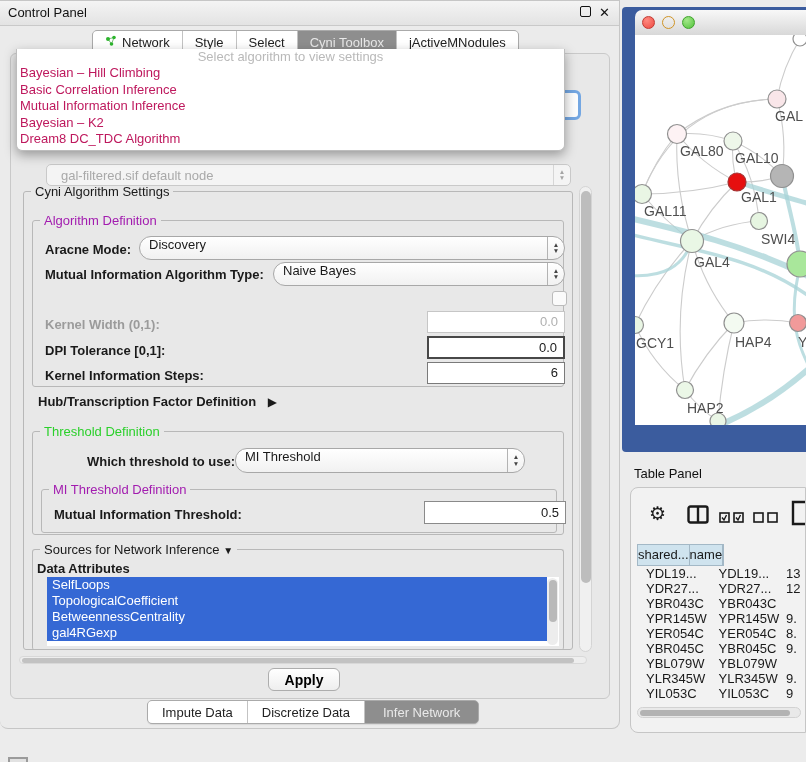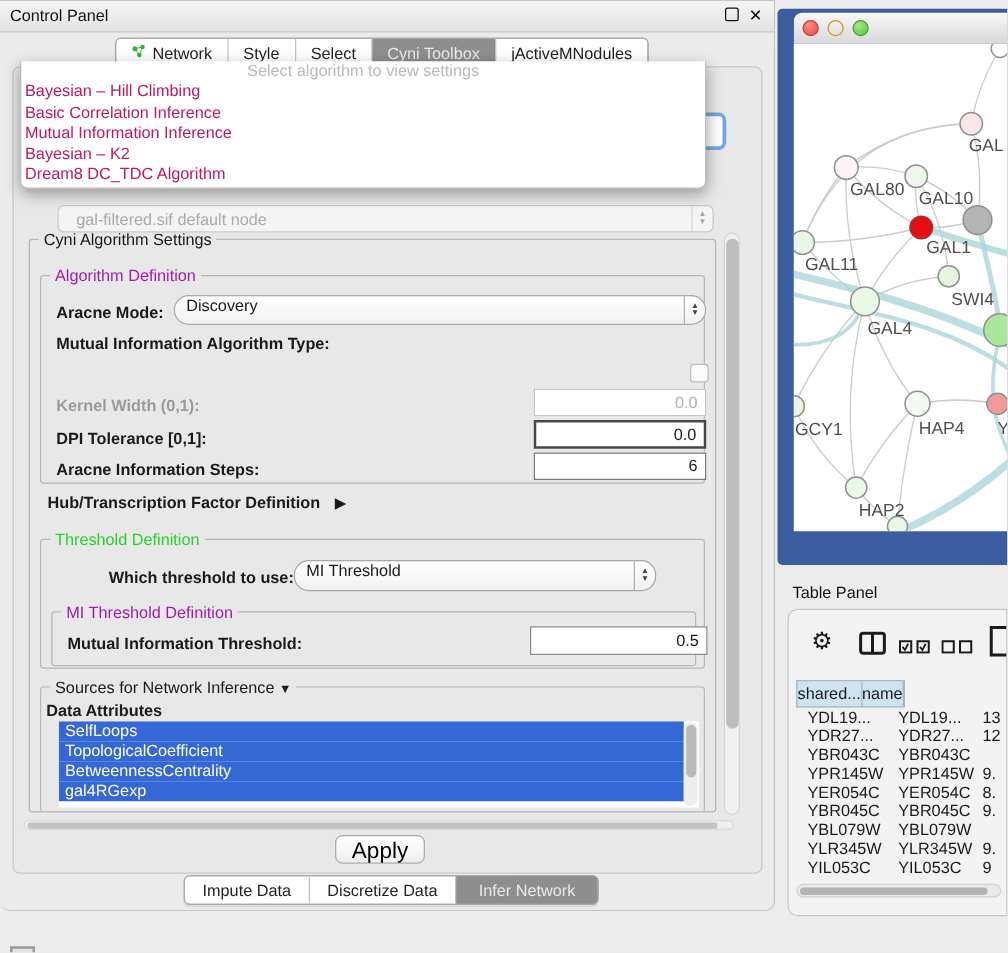--- a/index.html
+++ b/index.html
@@ -180,30 +180,37 @@
           <span class="blab" style="left:12px;top:21px;">Aracne Mode:</span>
           <div class="combo" style="left:106px;top:15px;width:426px;height:24px;">
             <span class="val">Discovery</span>
             <span class="stepper">
                 <span>▲</span>
                 <span>▼</span>
               </span>
           </div>
 
           <span class="blab" style="left:12px;top:46px;">Mutual Information Algorithm Type:</span>
+          <div class="combo" style="left:240px;top:41px;width:292px;height:24px;">
+            <span class="val">Naive Bayes</span>
+            <span class="stepper">
+                <span>▲</span>
+                <span>▼</span>
+              </span>
+          </div>
 
           <span class="checkbox" style="left:519px;top:70px;"></span>
 
           <span class="blab dis" style="left:12px;top:96px;">Kernel Width (0,1):</span>
           <span class="field" style="left:394px;top:90px;width:138px;height:22px;line-height:20px;border:1px solid #c6c6c6;color:#b0b0b0;">0.0</span>
 
           <span class="blab" style="left:12px;top:122px;">DPI Tolerance [0,1]:</span>
           <span class="field" style="left:394px;top:115px;width:138px;height:23px;line-height:19px;border:2px solid #484848;">0.0</span>
 
-          <span class="blab" style="left:12px;top:147px;">Aracne Information Steps:</span>
+          <span class="blab" style="left:12px;top:147px;">Kernel Information Steps:</span>
           <span class="field" style="left:394px;top:141px;width:138px;height:22px;line-height:20px;border:1px solid #7a7a7a;">6</span>
         </div>
 
         <span class="blab" style="left:14px;top:202px;font-weight:700;">
           <span>Hub/Transcription Factor Definition</span>
           <span class="tri" style="font-size:12px;margin-left:8px;">▶</span>
         </span>
 
         <div class="group" style="left:8px;top:239px;width:532px;height:104px;">
           <span class="legend green">Threshold Definition</span>
@@ -244,21 +251,21 @@
       </div>
 
       <div class="vscroll" style="left:568px;top:132px;width:13px;height:466px;">
         <div class="vthumb" style="left:1px;top:4px;width:10px;height:392px;"></div>
       </div>
 
       <div class="hscroll" style="left:8px;top:602px;width:568px;height:8px;">
         <div class="hthumb" style="left:2px;width:552px;"></div>
       </div>
 
-      <button id="apply-btn" class="abs" style="font-size:18px;">Apply</button>
+      <button id="apply-btn" class="abs" style="font-size:14px;font-weight:bold;">Apply</button>
     </div>
 
     <div id="algo-dropdown" class="abs">
       <div id="algo-placeholder">Select algorithm to view settings</div>
       <div>
 
       <div class="algo-item">Bayesian – Hill Climbing</div>
           <div class="algo-item">Basic Correlation Inference</div>
           <div class="algo-item">Mutual Information Inference</div>
           <div class="algo-item">Bayesian – K2</div>

